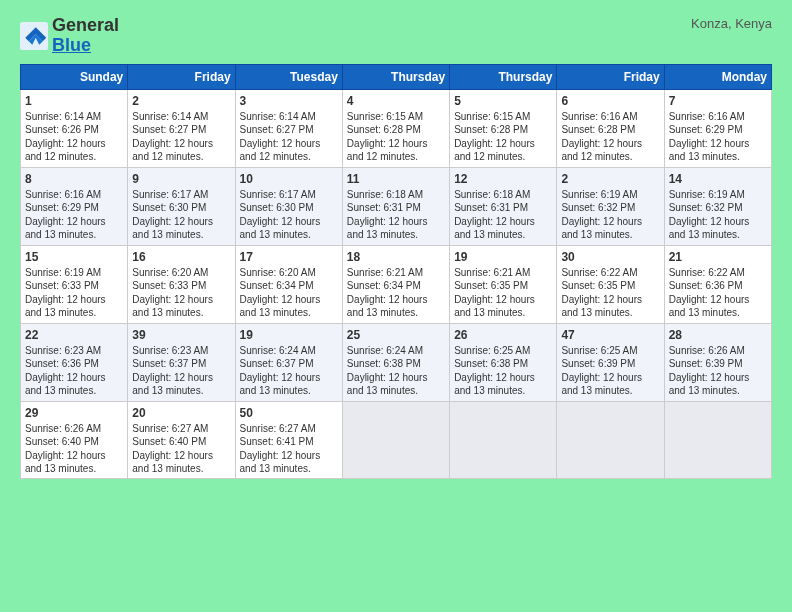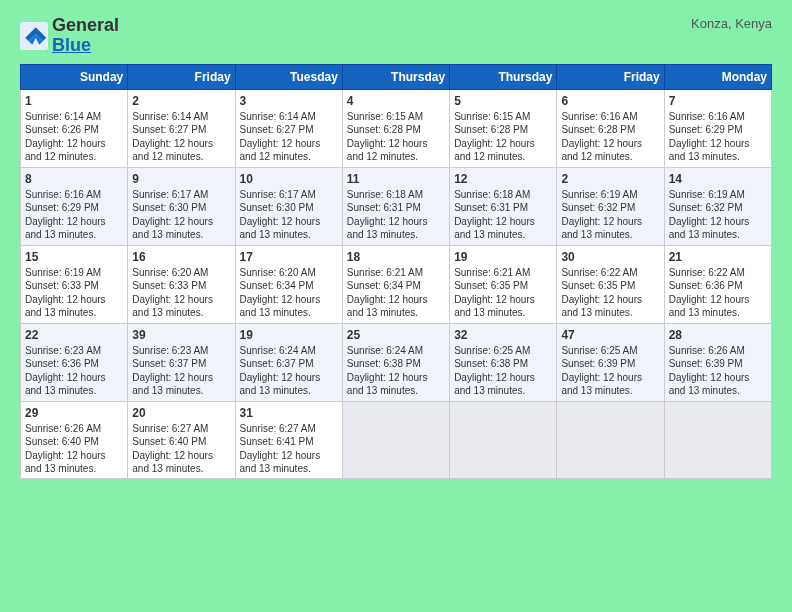--- a/index.html
+++ b/index.html
@@ -231,21 +231,21 @@
           </td>
           <td>
             <span class="day-num">19</span>
             <div class="day-info">Sunrise: 6:24 AM<br>Sunset: 6:37 PM<br>Daylight: 12 hours and 13 minutes.</div>
           </td>
           <td>
             <span class="day-num">25</span>
             <div class="day-info">Sunrise: 6:24 AM<br>Sunset: 6:38 PM<br>Daylight: 12 hours and 13 minutes.</div>
           </td>
           <td>
-            <span class="day-num">32</span>
+            <span class="day-num">26</span>
             <div class="day-info">Sunrise: 6:25 AM<br>Sunset: 6:38 PM<br>Daylight: 12 hours and 13 minutes.</div>
           </td>
           <td>
             <span class="day-num">47</span>
             <div class="day-info">Sunrise: 6:25 AM<br>Sunset: 6:39 PM<br>Daylight: 12 hours and 13 minutes.</div>
           </td>
           <td>
             <span class="day-num">28</span>
             <div class="day-info">Sunrise: 6:26 AM<br>Sunset: 6:39 PM<br>Daylight: 12 hours and 13 minutes.</div>
           </td>
@@ -253,21 +253,21 @@
         <tr class="last-row">
           <td>
             <span class="day-num">29</span>
             <div class="day-info">Sunrise: 6:26 AM<br>Sunset: 6:40 PM<br>Daylight: 12 hours and 13 minutes.</div>
           </td>
           <td>
             <span class="day-num">20</span>
             <div class="day-info">Sunrise: 6:27 AM<br>Sunset: 6:40 PM<br>Daylight: 12 hours and 13 minutes.</div>
           </td>
           <td>
-            <span class="day-num">31</span>
+            <span class="day-num">50</span>
             <div class="day-info">Sunrise: 6:27 AM<br>Sunset: 6:41 PM<br>Daylight: 12 hours and 13 minutes.</div>
           </td>
           <td class="empty-cell"></td>
           <td class="empty-cell"></td>
           <td class="empty-cell"></td>
           <td class="empty-cell"></td>
         </tr>
       </tbody>
   </table>
 </div>

